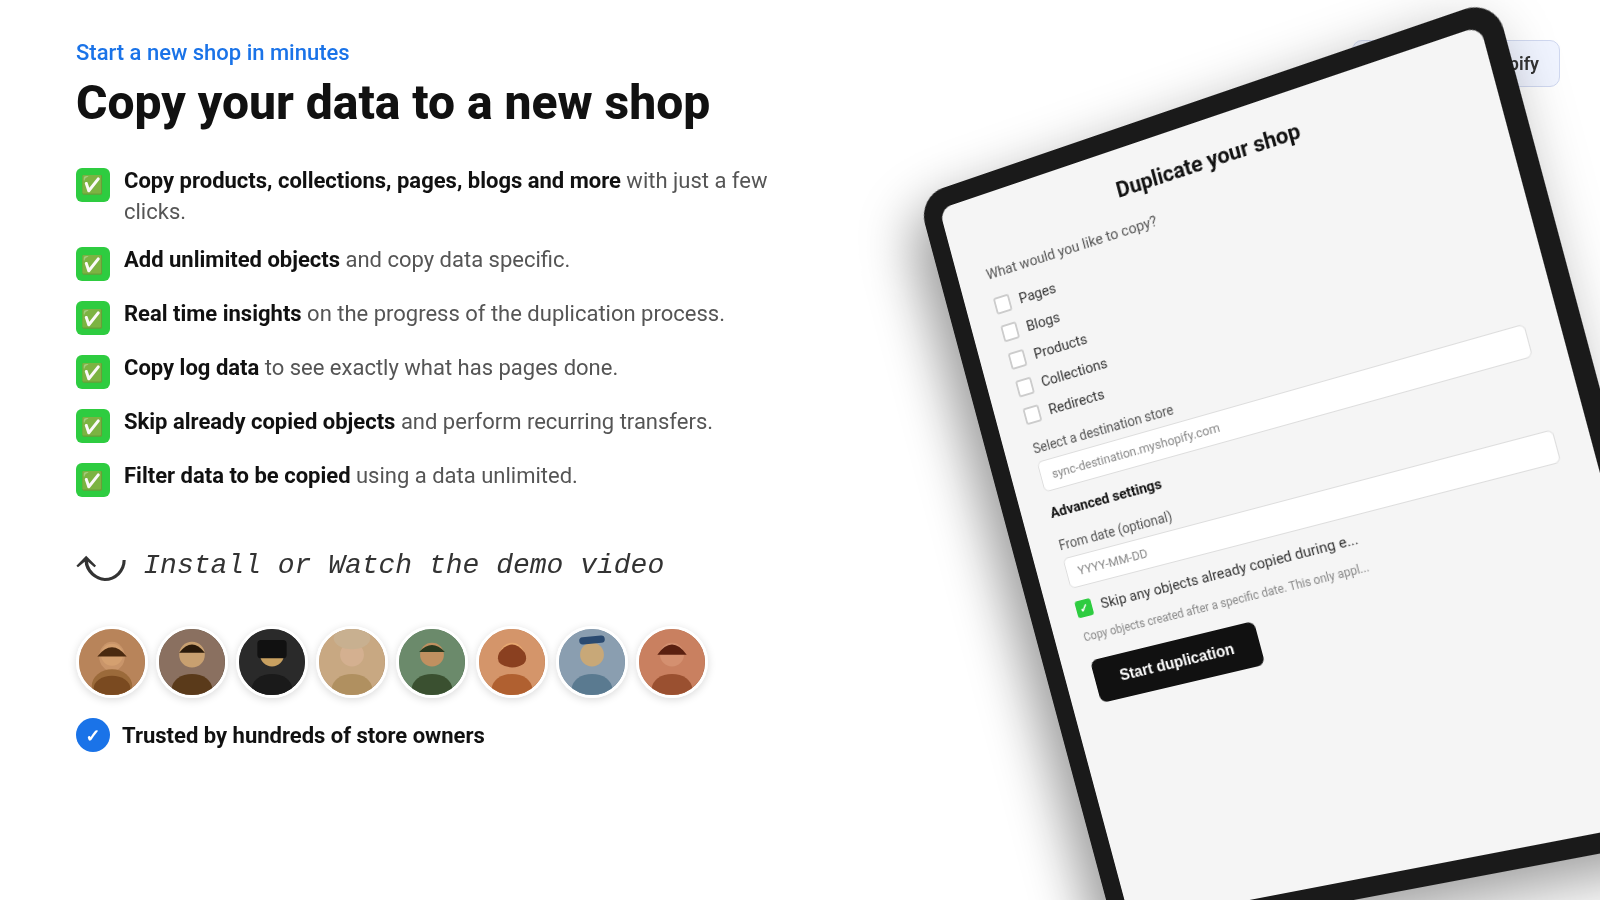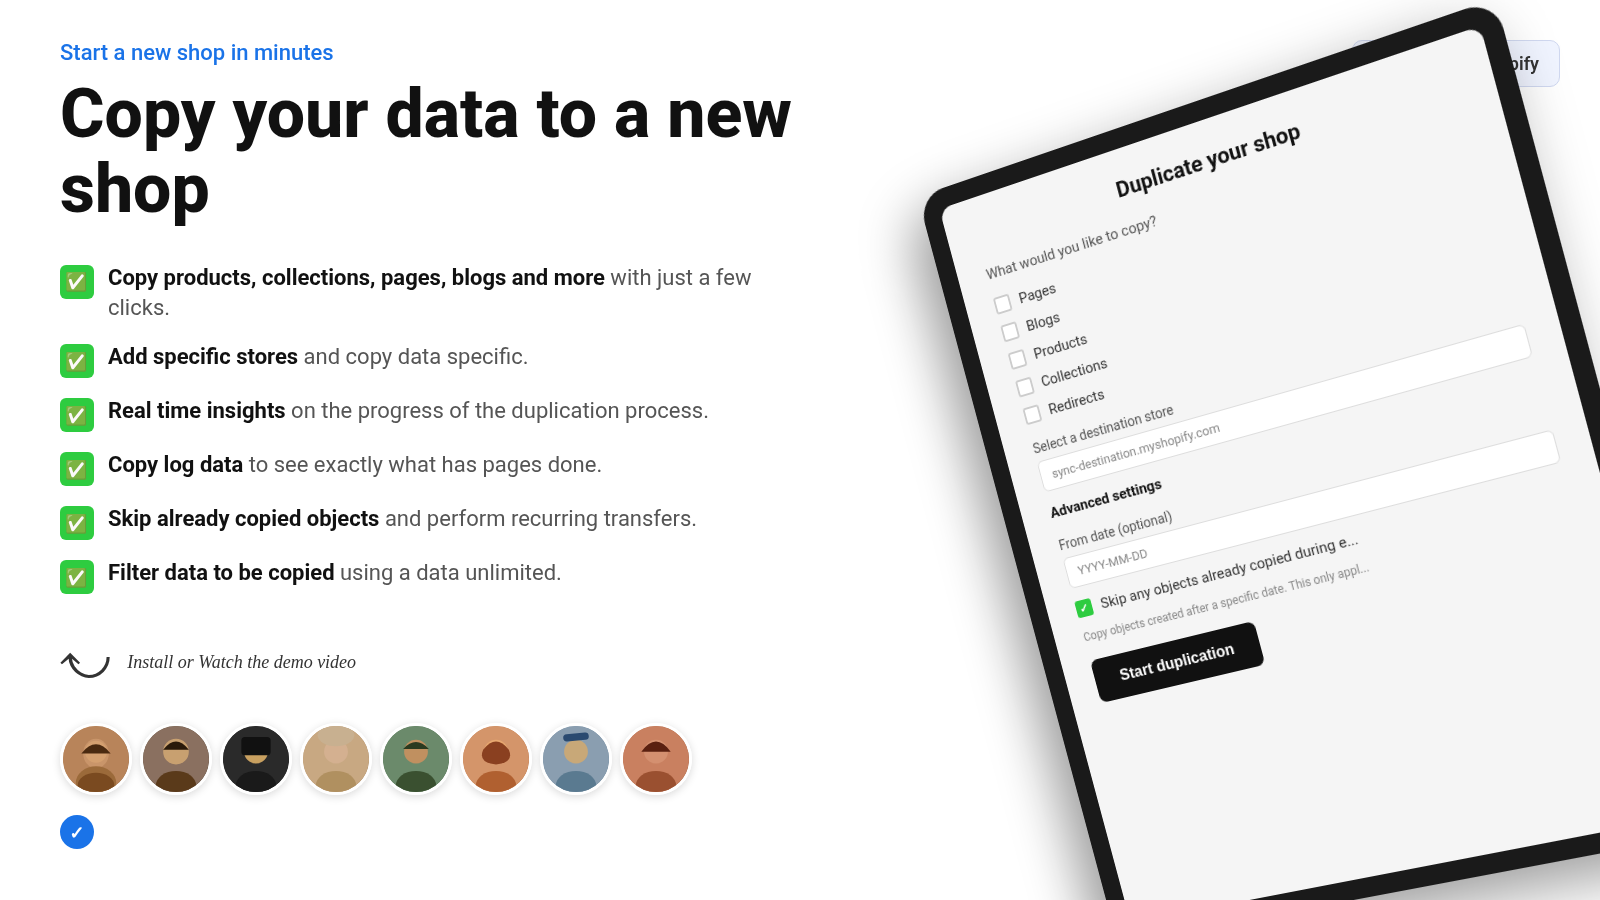--- a/index.html
+++ b/index.html
@@ -7,34 +7,34 @@
       width: 1600px;
       height: 900px;
       background: #ffffff;
       font-family: -apple-system, BlinkMacSystemFont, 'Segoe UI', Roboto, sans-serif;
       overflow: hidden;
       position: relative;
     }
 
     .left-content {
       position: absolute;
-      left: 60px;
+      left: 76px;
       top: 40px;
       width: 750px;
     }
 
     .tagline {
       color: #1a73e8;
       font-size: 22px;
       font-weight: 500;
       margin-bottom: 12px;
     }
 
     .main-title {
-      font-size: 68px;
+      font-size: 48px;
       font-weight: 800;
       color: #111111;
       line-height: 1.1;
       margin-bottom: 36px;
     }
 
     .features-list {
       list-style: none;
       margin-bottom: 40px;
     }
@@ -77,23 +77,23 @@
     .arrow-curve {
       font-size: 48px;
       color: #333;
       margin-right: 16px;
       font-family: Georgia, serif;
       transform: scaleX(-1);
       display: inline-block;
     }
 
     .demo-text {
-      font-size: 18px;
+      font-size: 28px;
       color: #333;
-      font-family: Liberation Serif, serif;
+      font-family: Liberation Mono, monospace;
       font-style: italic;
     }
 
     .avatars-row {
       display: flex;
       align-items: center;
       gap: 8px;
       margin-bottom: 20px;
     }
 
@@ -285,21 +285,21 @@
   <ul class="features-list">
     <li>
       <span class="check-icon">✅</span>
       <span>
         <span class="feature-bold">Copy products, collections, pages, blogs and more</span><span> with just a few clicks.</span>
       </span>
     </li>
     <li>
       <span class="check-icon">✅</span>
       <span>
-        <span class="feature-bold">Add specific stores</span><span> and copy data specific.</span>
+        <span class="feature-bold">Add unlimited objects</span><span> and copy data specific.</span>
       </span>
     </li>
     <li>
       <span class="check-icon">✅</span>
       <span>
         <span class="feature-bold">Real time insights</span><span> on the progress of the duplication process.</span>
       </span>
     </li>
     <li>
       <span class="check-icon">✅</span>
@@ -390,20 +390,21 @@
         <circle cx="36" cy="36" r="36" fill="#c98060"></circle>
         <circle cx="36" cy="28" r="13" fill="#d49070"></circle>
         <ellipse cx="36" cy="65" rx="22" ry="16" fill="#9a5030"></ellipse>
         <path d="M20 28 Q36 6 52 28" fill="#5a2010"></path>
       </svg>
     </div>
   </div>
 
   <div class="trusted-row">
     <div class="trust-badge">✓</div>
+    <span>Trusted by hundreds of store owners</span>
   </div>
 </div>
 
 <div class="shopify-badge">
   <span class="diamond-icon">💎</span>
   <span>Built for Shopify</span>
 </div>
 
 <div class="tablet-mockup">
   <div class="tablet-outer">

